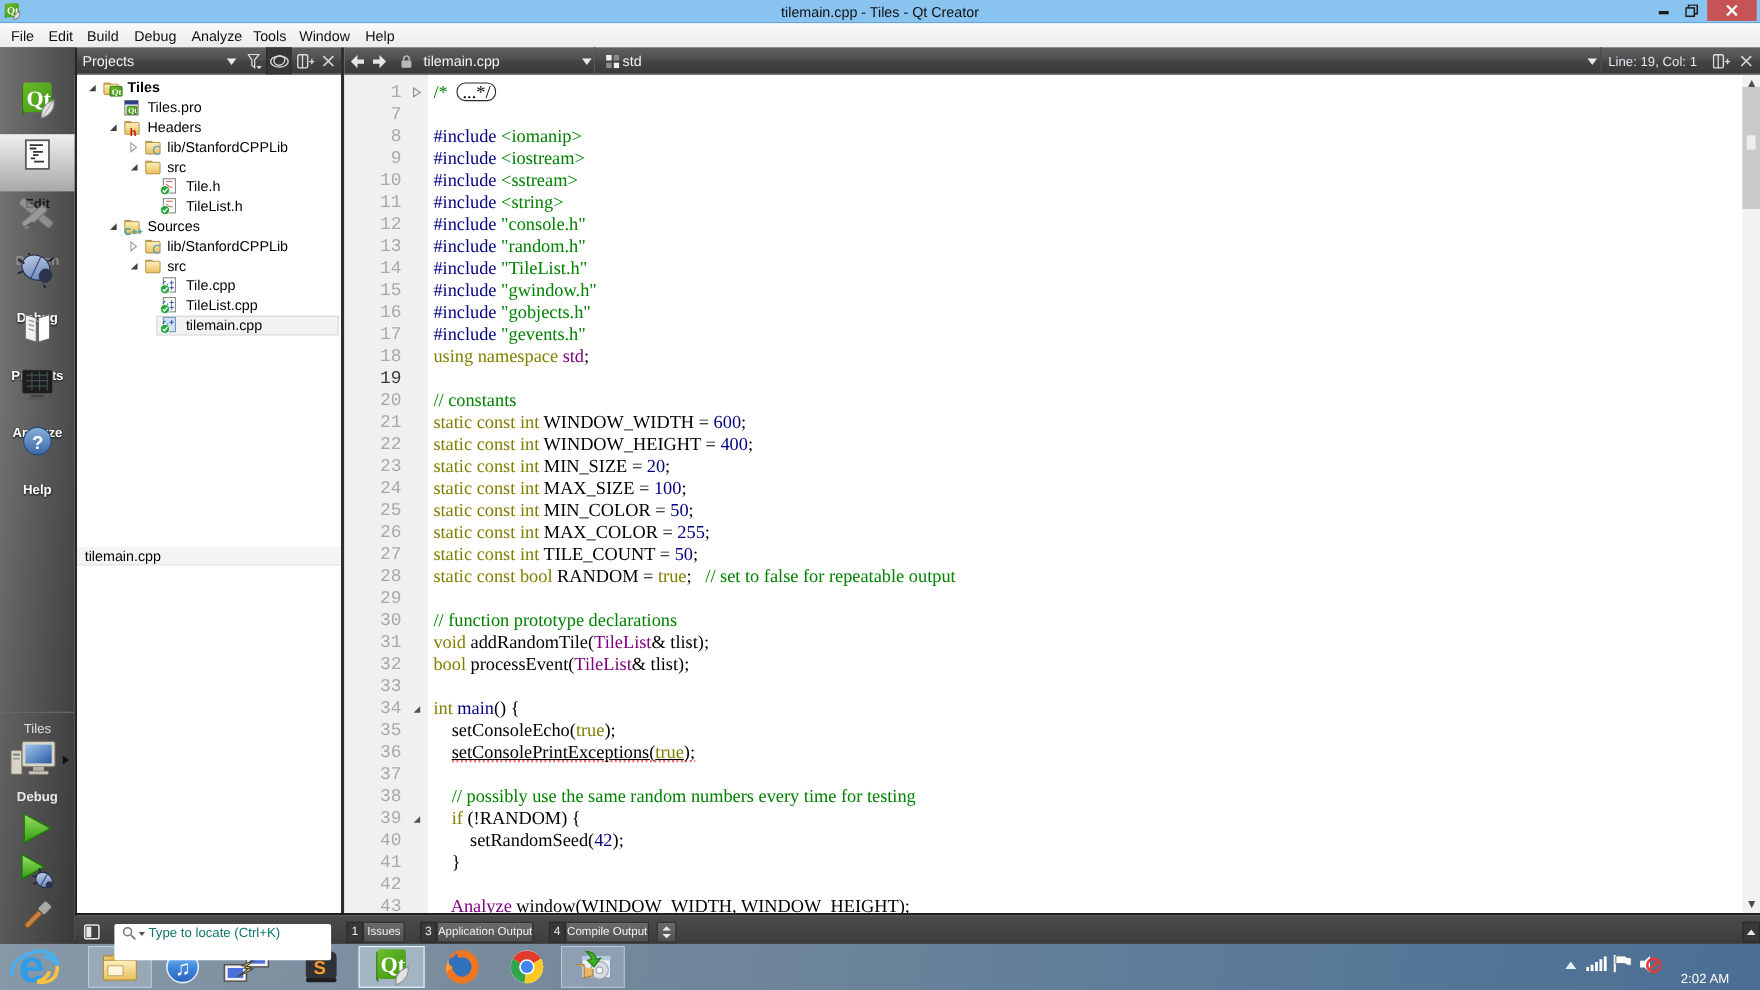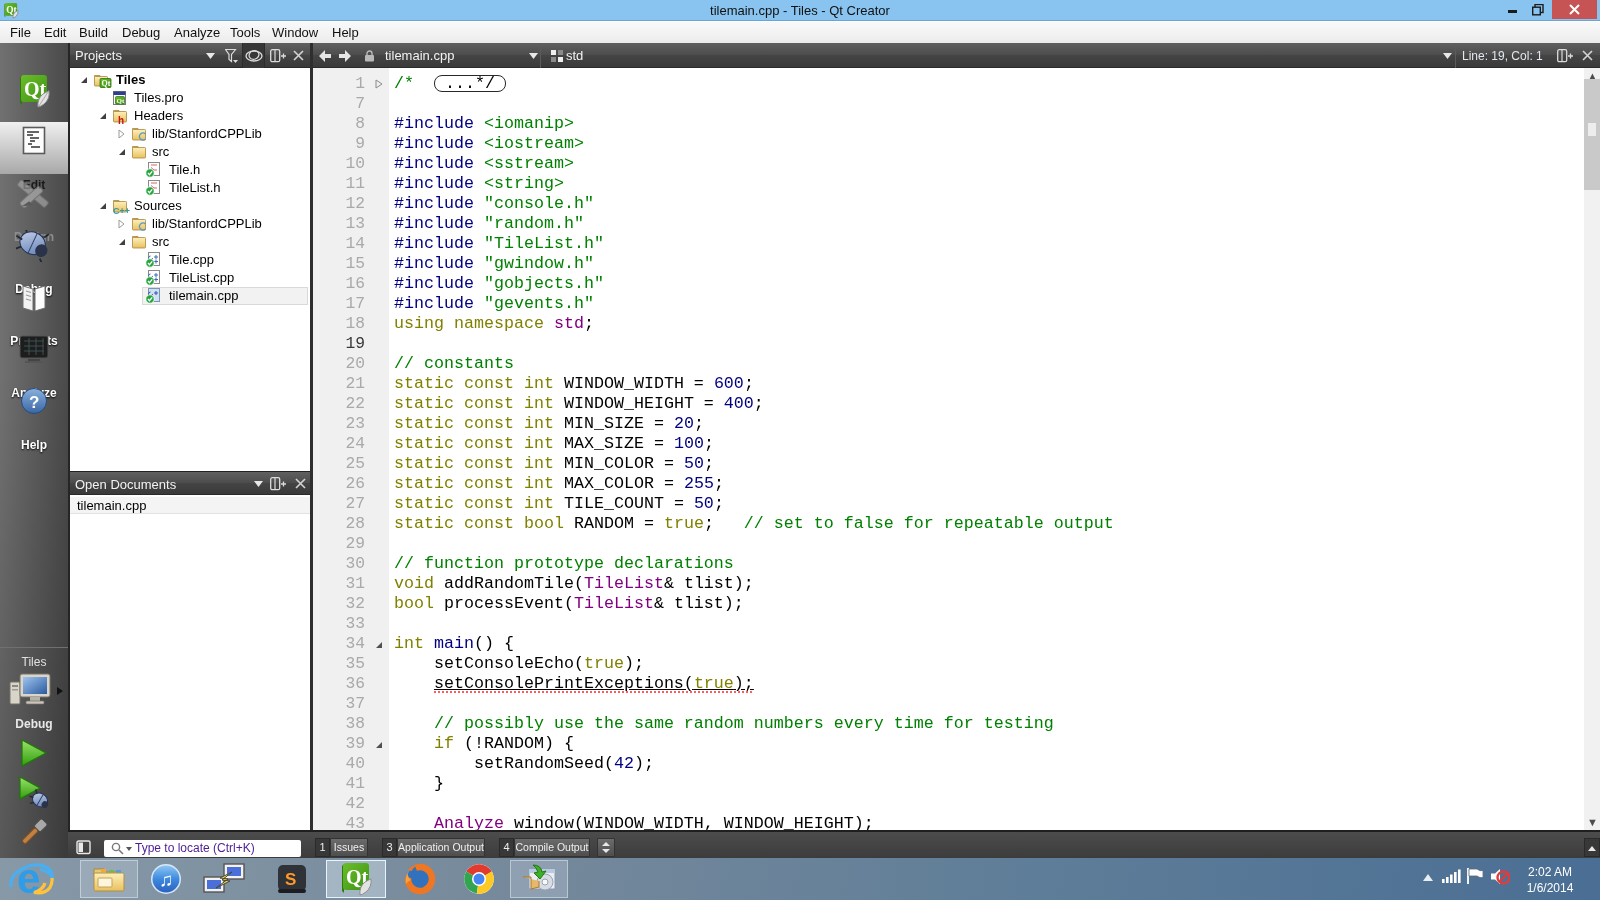--- a/index.html
+++ b/index.html
@@ -44,44 +44,44 @@
 .trow svg { vertical-align:-3px; }
 #opendoc-head { position:absolute; top:471px; left:70px; width:240px; height:24px; border-top:1px solid #222; border-bottom:1px solid #2a2a2a; }
 #opendoc-list { position:absolute; top:496px; left:70px; width:240px; height:334px; background:#fff; }
 #odrow { position:absolute; top:1px; left:0; width:240px; height:17px; background:#f4f4f4; border-bottom:1px solid #e2e2e2; font-size:13px; line-height:17px; color:#000; padding-left:7px; }
 #panel-border { position:absolute; top:43px; left:310px; width:3px; height:787px; background:#2e2e2e; }
 
 
 #gutter { position:absolute; top:68px; left:313px; width:76px; height:762px; background:#f0f0f0; }
 #gutternums { position:absolute; top:6px; left:0; width:52px; text-align:right; font-family:"Liberation Mono",monospace; font-size:16.3px; line-height:20px; color:#a9a9a9; white-space:pre; }
 #code { position:absolute; top:68px; left:389px; width:1195px; height:762px; background:#fff; overflow:hidden; }
-#codelines { position:absolute; top:6px; left:5px; font-family:Liberation Mono, monospace; font-size:16.67px; line-height:20px; color:#000; white-space:pre; }
+#codelines { position:absolute; top:6px; left:5px; font-family:Liberation Serif, serif; font-size:16.67px; line-height:20px; color:#000; white-space:pre; }
 .b { color:#000080; } 
 .g { color:#008000; } 
 .k { color:#808000; } 
 .p { color:#800080; } 
 #foldbox { display:inline-block; border:1px solid #282828; border-radius:8px; line-height:15px; height:17px; vertical-align:0px; }
 .err { text-decoration:underline; background-image:repeating-linear-gradient(90deg,#ff5c5c 0 2px,rgba(255,255,255,0) 2px 4px); background-repeat:repeat-x; background-size:4px 2px; background-position:0 bottom; }
 #scrollbar { position:absolute; top:68px; left:1584px; width:16px; height:762px; background:#f1f1f1; }
 #sb-thumb { position:absolute; top:11px; left:0; width:16px; height:111px; background:#c9c9c9; }
 #sb-grip { position:absolute; top:44px; left:4px; width:8px; height:13px; background:#ededed; }
 .sbarrow { position:absolute; left:3px; width:10px; height:10px; color:#4d4d4d; font-size:11px; line-height:10px; }
 
 
 #botbar { position:absolute; top:830px; left:68px; width:1532px; height:28px; background:linear-gradient(#4c4c4c,#3c3c3c); border-top:2px solid #1f1f1f; }
-#locator { position:absolute; top:8px; left:36px; width:197px; height:17px; background:#fff; border-radius:2px; font-size:12px; color:#4c1d95; line-height:17px; }
+#locator { position:absolute; top:8px; left:36px; width:197px; height:33px; background:#fff; border-radius:2px; font-size:12px; color:#0f766e; line-height:17px; }
 .numchip { position:absolute; top:6px; width:15px; height:19px; background:#383838; border:1px solid #2a2a2a; color:#eee; font-size:11px; text-align:center; line-height:17px; }
 .obtn { position:absolute; top:6px; height:19px; background:linear-gradient(#6b6b6b,#4e4e4e); border:1px solid #333; border-radius:1px; color:#f0f0f0; font-size:10.5px; text-align:center; line-height:17px; white-space:nowrap; overflow:hidden; }
 
 
 #taskbar { position:absolute; top:858px; left:0; width:1600px; height:42px; background:linear-gradient(100deg,#8799a7 0%,#74889b 35%,#5e7d98 65%,#4a6e94 100%); }
 .tbtn { position:absolute; top:2px; width:58px; height:38px; background:rgba(215,228,240,.25); border:1px solid rgba(240,248,255,.45); }
 .tico { position:absolute; top:6px; }
 #tray { position:absolute; top:0; left:1410px; height:42px; color:#fff; }
-.traytxt { position:absolute; left:118px; width:66px; text-align:center; font-size:12px; color:#fff; }
+.traytxt { position:absolute; left:118px; width:66px; text-align:center; font-size:12px; color:#fff;margin-top:18px; }
 </style>
 </head>
 <body>
 <div id="screen">
   <svg width="0" height="0" style="position:absolute">
     <defs>
       <linearGradient id="qtg" x1="0" y1="0" x2="1" y2="1">
         <stop offset="0" stop-color="#6cbd2a"></stop>
           <stop offset="1" stop-color="#3d9413"></stop>
       </linearGradient>
@@ -518,34 +518,20 @@
         <div style="position:absolute;left:72px;top:0;width:166px;height:18px;background:#f2f2f2;border:1px solid #d9d9d9"></div>
         <svg width="18" height="17" style="position:absolute;left:75px;top:0">
           <rect x="3.5" y="1.5" width="11" height="13" fill="#cfe0f2" stroke="#7a94b8" stroke-width="1"></rect>
           <path d="M5.5,5 a2,2 0 1 0 2,2" fill="none" stroke="#3355aa" stroke-width="1"></path>
           <path d="M9,6 h4 M11,4 v4" stroke="#3355aa" stroke-width="1"></path>
           <circle cx="5" cy="12" r="4.2" fill="#26a53c" stroke="#fff" stroke-width="0.8"></circle>
           <path d="M3,12 l1.5,1.7 L7.2,10.4" stroke="#fff" stroke-width="1.3" fill="none"></path>
         </svg>
         <span style="position:absolute;left:99px">tilemain.cpp</span>
       </div>
-    </div>
-    <div id="opendoc-head" class="darkhead">
-        <span class="headtxt" style="left:5px">Open Documents</span>
-      <svg width="9" height="6" style="position:absolute;left:184px;top:9px">
-          <path d="M0,0 h9 l-4.5,6 z" fill="#e8e8e8"></path>
-        </svg>
-      <svg width="16" height="14" style="position:absolute;left:200px;top:5px">
-          <rect x="0.7" y="0.7" width="9" height="12" rx="1.5" fill="none" stroke="#dcdcdc" stroke-width="1.3"></rect>
-          <path d="M5,1 v12" stroke="#dcdcdc" stroke-width="1.2"></path>
-          <path d="M11,7 h5 M13.5,4.5 v5" stroke="#dcdcdc" stroke-width="1.3"></path>
-        </svg>
-      <svg width="11" height="11" style="position:absolute;left:225px;top:6px">
-          <path d="M1,1 L10,10 M10,1 L1,10" stroke="#d4d4d4" stroke-width="1.6"></path>
-        </svg>
     </div>
     <div id="opendoc-list">
         <div id="odrow">tilemain.cpp</div>
       </div>
     <div id="panel-border"></div>
 
     <div id="gutter">
         <div id="gutternums">1
 7
 8

